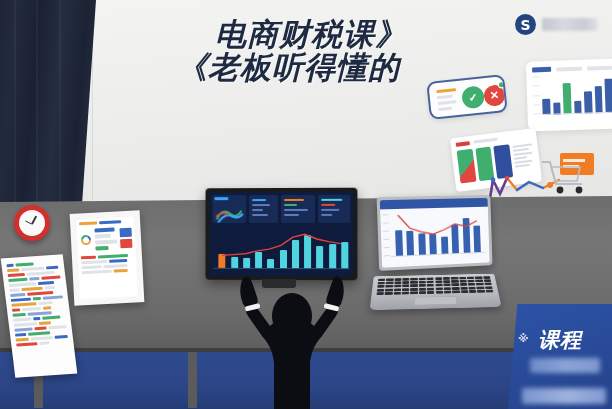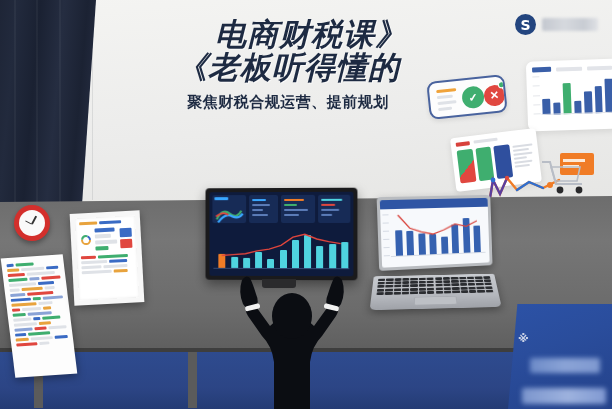--- a/index.html
+++ b/index.html
@@ -320,21 +320,20 @@
   </div>
 
   <div class="brand">
     <div class="brand-mark">S</div>
     <div class="brand-blur"></div>
   </div>
 
   <div class="title-wrap">
     <div class="title-line title-2">电商财税课》</div>
     <div class="title-line title-1">《老板听得懂的</div>
-    <div class="subline">聚焦财税合规运营、提前规划</div>
   </div>
 
   <div class="ill card-check">
     <div class="cc-lines">
       <div class="cc-line" style="width:20px;background:#f0a33a"></div>
       <div class="cc-line" style="width:16px;background:#dfe2e7"></div>
       <div class="cc-line" style="width:19px;background:#dfe2e7"></div>
       <div class="cc-line" style="width:14px;background:#dfe2e7"></div>
     </div>
     <div class="badge-g">✓</div>
@@ -710,17 +709,18 @@
     <path d="M52 139 L52 92 Q50 76 40 66 L26 46 Q22 40 26 36 Q31 32 35 38 L48 56 Q56 48 70 48 Q84 48 92 56 L105 38 Q109 32 114 36 Q118 40 114 46 L100 66 Q90 76 88 92 L88 139 Z" fill="#0b0d12"></path>
     <ellipse cx="70" cy="46" rx="20" ry="23" fill="#0b0d12"></ellipse>
     <path d="M20 10 Q16 22 21 34 Q26 42 33 38 Q38 33 34 24 Q31 14 28 8 Q24 4 20 10 Z" fill="#0b0d12"></path>
     <path d="M120 10 Q124 22 119 34 Q114 42 107 38 Q102 33 106 24 Q109 14 112 8 Q116 4 120 10 Z" fill="#0b0d12"></path>
     <rect x="23" y="35" width="15" height="5" rx="2" fill="#f2f2f2" transform="rotate(-14 30 37)"></rect>
     <rect x="102" y="35" width="15" height="5" rx="2" fill="#f2f2f2" transform="rotate(14 110 37)"></rect>
   </svg>
 
   <div class="blue-panel">
     <div class="bp-pre">※</div>
+    <div class="bp-text">课程</div>
     <div class="bp-blur1"></div>
     <div class="bp-blur2"></div>
   </div>
 
 </div>
 
 </body></html>

